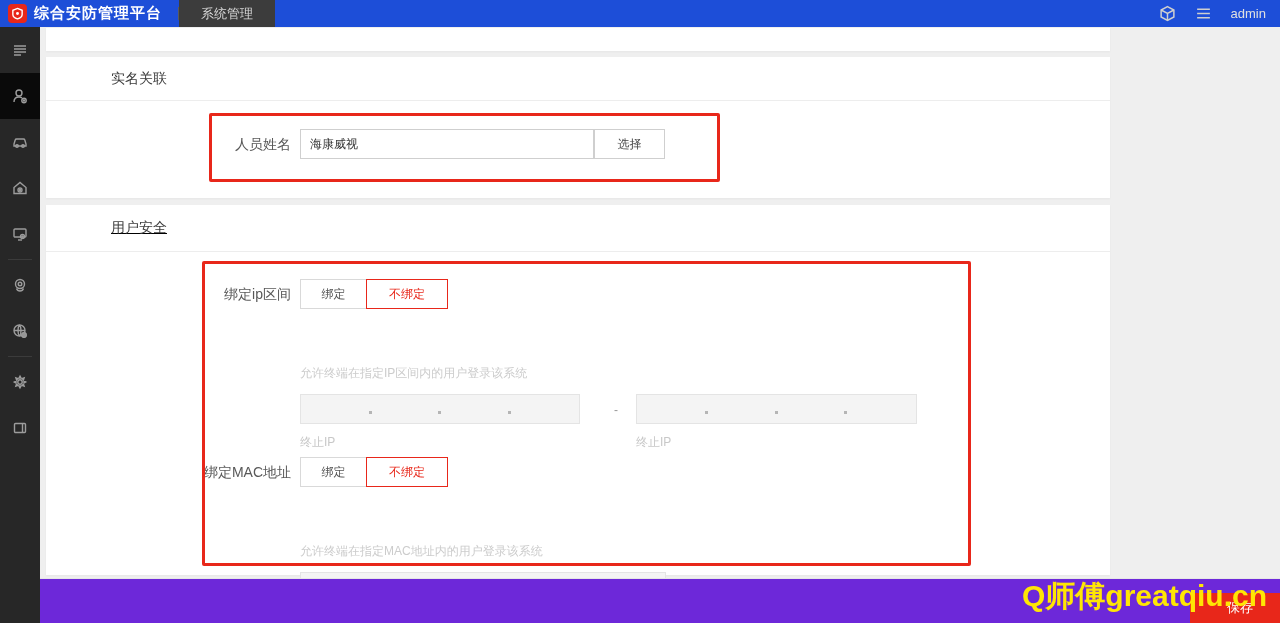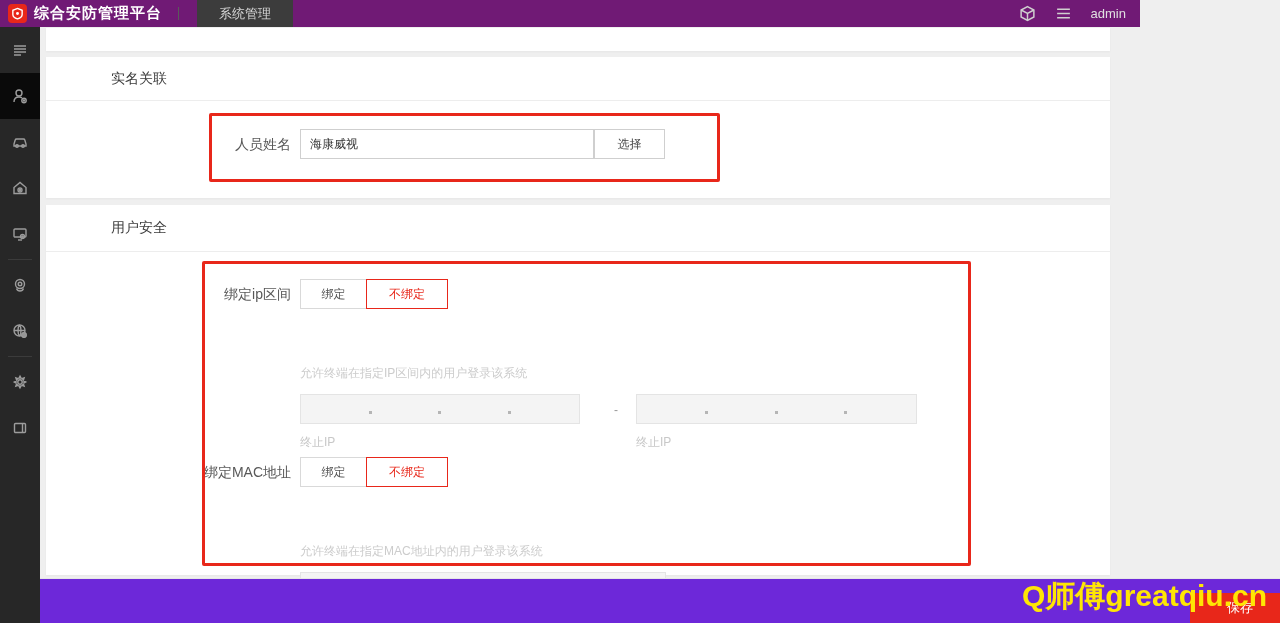--- a/index.html
+++ b/index.html
@@ -1,41 +1,41 @@
 <!DOCTYPE html>
 <html><head>
 <meta charset="utf-8">
 <style>
   * { margin:0; padding:0; box-sizing:border-box; }
   html,body { width:1280px; height:623px; }
   body { font-family:"Liberation Sans","DejaVu Sans",sans-serif; background:#efefef; overflow:hidden; }
   .app { position:relative; width:1280px; height:623px; background:#efefef; overflow:hidden; }
 
   
-  .topbar { position:absolute; left:0; top:0; width:1140px; height:27px; background:#701a75; display:flex; align-items:center; z-index:30; }
+  .topbar { position:absolute; left:0; top:0; width:1280px; height:27px; background:#1d4ed8; display:flex; align-items:center; z-index:30; }
   .logo-badge { width:19px; height:19px; margin-left:8px; border-radius:4px; background:#e8271a; display:flex; align-items:center; justify-content:center; flex:0 0 auto; }
   .logo-badge svg { display:block; }
   .app-title { color:#ffffff; font-size:15px; font-weight:bold; margin-left:7px; letter-spacing:1px; }
   .topbar-divider { width:1px; height:13px; background:#5a5a5a; margin-left:16px; }
-  .topbar-tab { height:27px; margin-left:18px; padding:0 22px; background:#3c3c3c; color:#d6d6d6; font-size:13px; display:flex; align-items:center; cursor:pointer; }
+  .topbar-tab { height:27px; margin-left:0; padding:0 22px; background:#3c3c3c; color:#d6d6d6; font-size:13px; display:flex; align-items:center; cursor:pointer; }
   .topbar-right { margin-left:auto; display:flex; align-items:center; gap:18px; padding-right:14px; }
   .topbar-icon { width:18px; height:18px; display:flex; align-items:center; justify-content:center; cursor:pointer; }
   .username { color:#e0e0e0; font-size:13px; cursor:pointer; }
 
   
   .sidebar { position:absolute; left:0; top:27px; width:40px; height:596px; background:#272727; z-index:20; }
   .side-item { width:40px; height:46px; display:flex; align-items:center; justify-content:center; cursor:pointer; }
   .side-item.active { background:#0a0a0a; }
   .side-sep { height:1px; background:#3b3b3b; margin:2px 8px; }
 
   
   .panel { position:absolute; left:46px; width:1064px; background:#ffffff; box-shadow:0 1px 2px rgba(0,0,0,0.04); }
   .panel-stub { top:28px; height:23px; }
   .panel-1 { top:57px; height:141px; }
-  .panel-2 { top:205px; height:370px; }
+  .panel-2 { top:205px; height:370px;text-decoration:underline; }
   .panel-header { height:44px; border-bottom:1px solid #ededed; display:flex; align-items:center; padding-left:17px; }
   .panel-2 .panel-header { height:47px; }
   .panel-title { font-size:14px; color:#3c3c3c;margin-left:48px; }
   .panel-body { position:relative; }
 
   .form-label { position:absolute; left:0; width:245px; text-align:right; font-size:14px; color:#585858; line-height:30px; }
   .hint { position:absolute; left:254px; font-size:12px; color:#cccccc; }
 
   .text-input { position:absolute; left:254px; width:294px; height:30px; border:1px solid #cfcfcf; background:#fff; font-size:12px; color:#333; padding:8px 9px; outline:none; font-family:"Liberation Sans","DejaVu Sans",sans-serif; }
   .select-btn { position:absolute; left:548px; width:71px; height:30px; border:1px solid #cfcfcf; background:#fff; font-size:12px; color:#444; cursor:pointer; font-family:inherit; }

